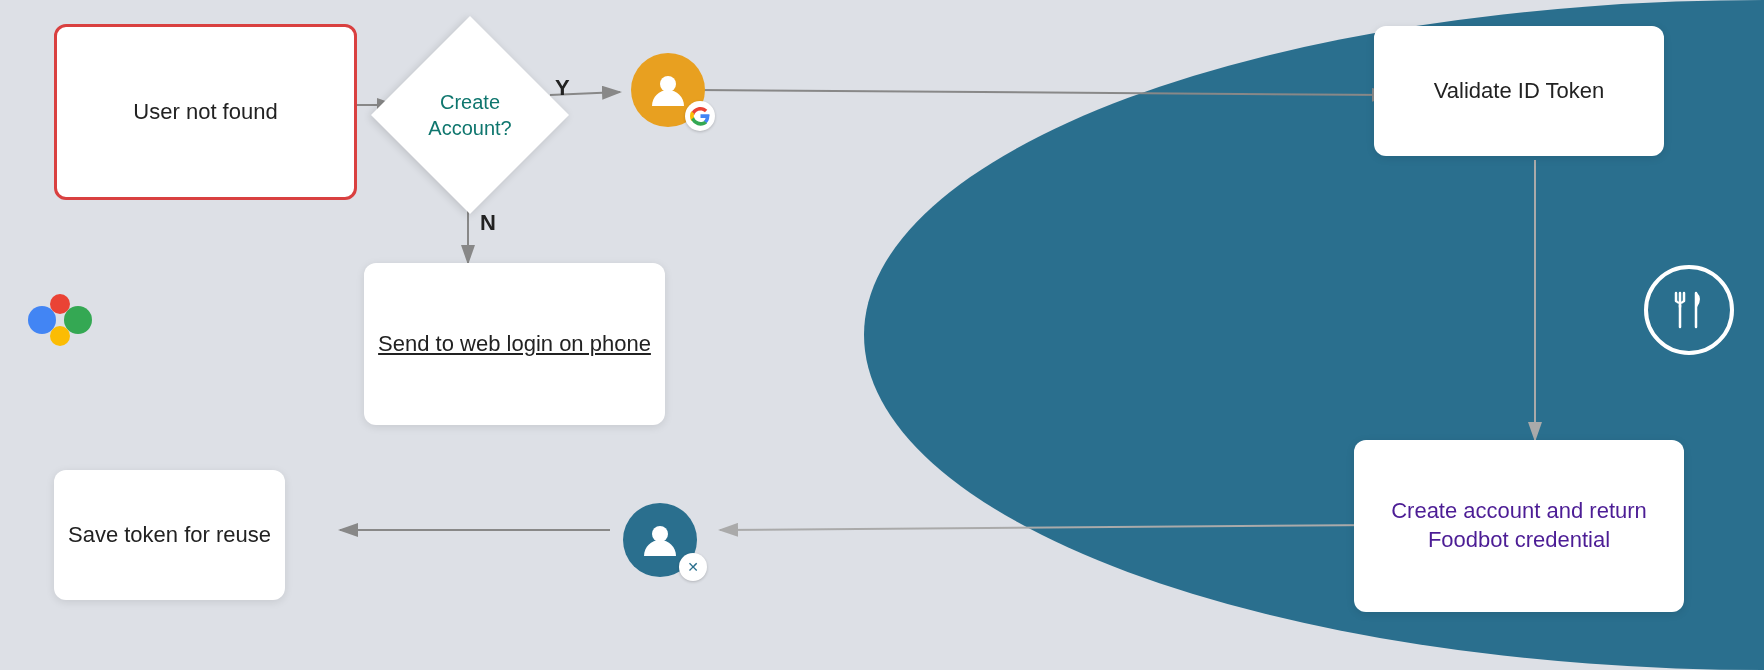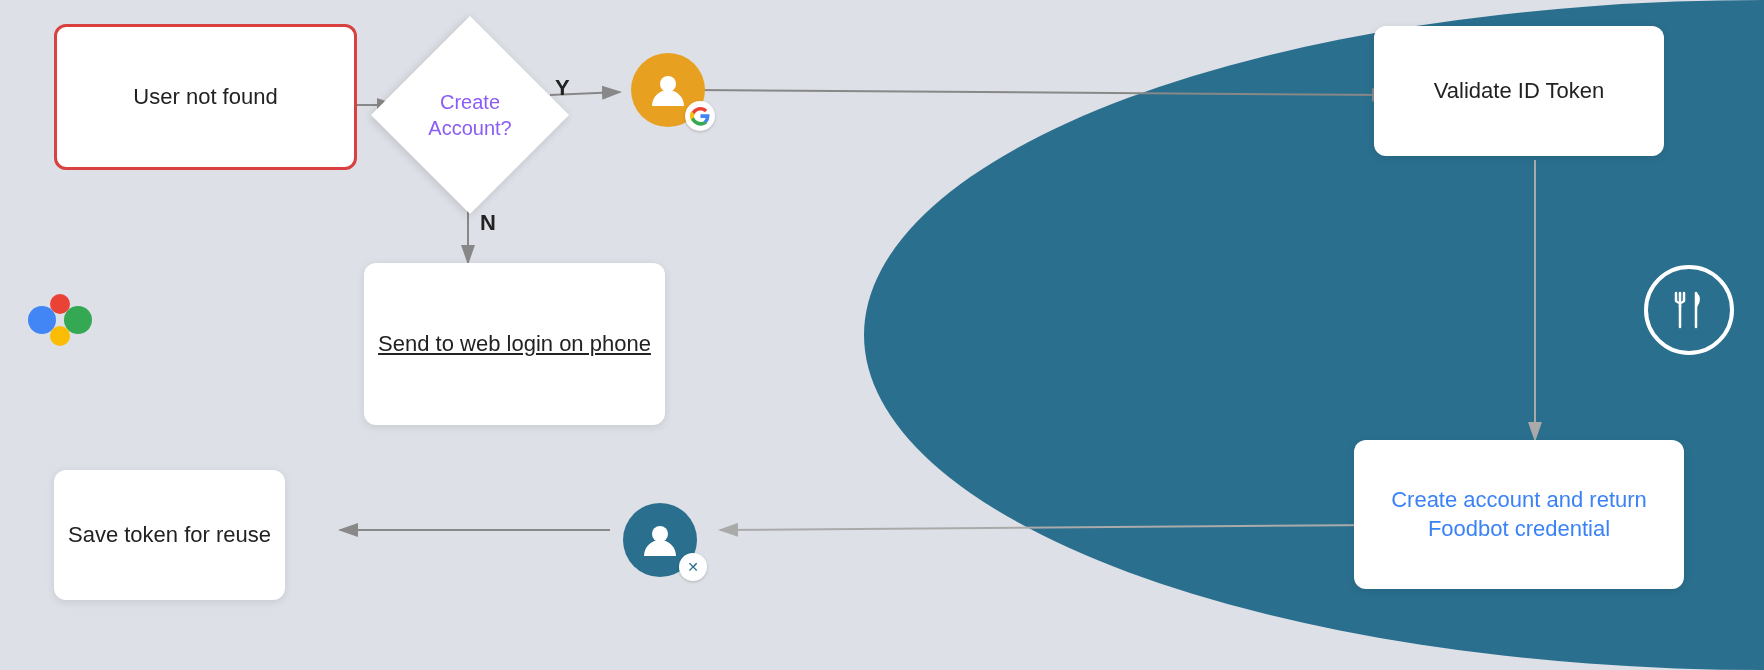--- a/index.html
+++ b/index.html
@@ -41,21 +41,21 @@
       font-size: 22px;
       font-weight: 400;
       color: #222;
       line-height: 1.3;
     }
 
     .box-user-not-found {
       left: 54px;
       top: 24px;
       width: 303px;
-      height: 146px;
+      height: 176px;
       border: 3px solid #d94040;
     }
 
     .box-web-login {
       left: 364px;
       top: 263px;
       width: 301px;
       height: 162px;
       border: none;
       box-shadow: 0 2px 8px rgba(0,0,0,0.1);
@@ -78,24 +78,24 @@
       height: 130px;
       border: none;
       box-shadow: 0 2px 8px rgba(0,0,0,0.1);
       color: #222;
     }
 
     .box-create-account {
       right: 80px;
       top: 440px;
       width: 330px;
-      height: 149px;
+      height: 172px;
       border: none;
       box-shadow: 0 2px 8px rgba(0,0,0,0.1);
-      color: #3b82f6;
+      color: #4c1d95;
     }
 
     
     .diamond-wrapper {
       position: absolute;
       left: 390px;
       top: 20px;
       width: 160px;
       height: 190px;
       display: flex;
@@ -112,21 +112,21 @@
     }
 
     .diamond-label {
       position: absolute;
       top: 50%;
       left: 50%;
       transform: translate(-50%, -50%);
       text-align: center;
       font-size: 20px;
       font-weight: 500;
-      color: #8b5cf6;
+      color: #0f766e;
       line-height: 1.3;
       pointer-events: none;
     }
 
     
     .arrows-svg {
       position: absolute;
       top: 0; left: 0;
       width: 1764px;
       height: 670px;

